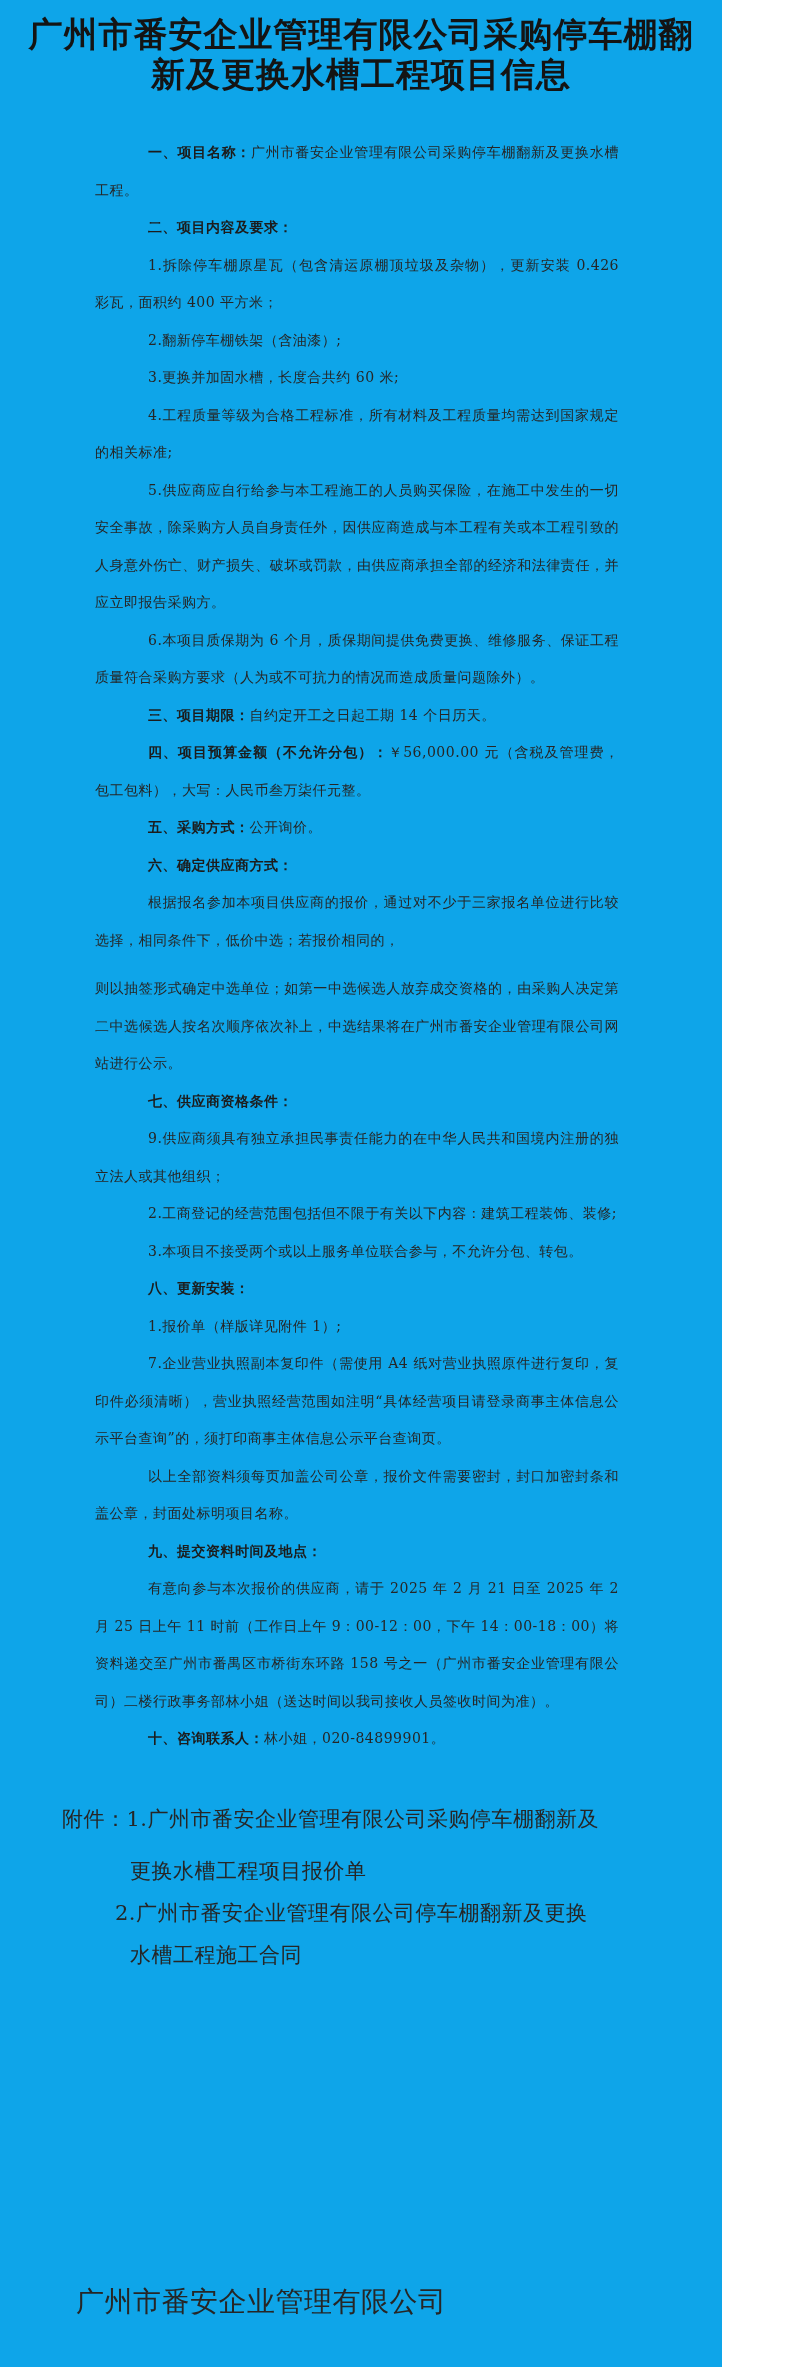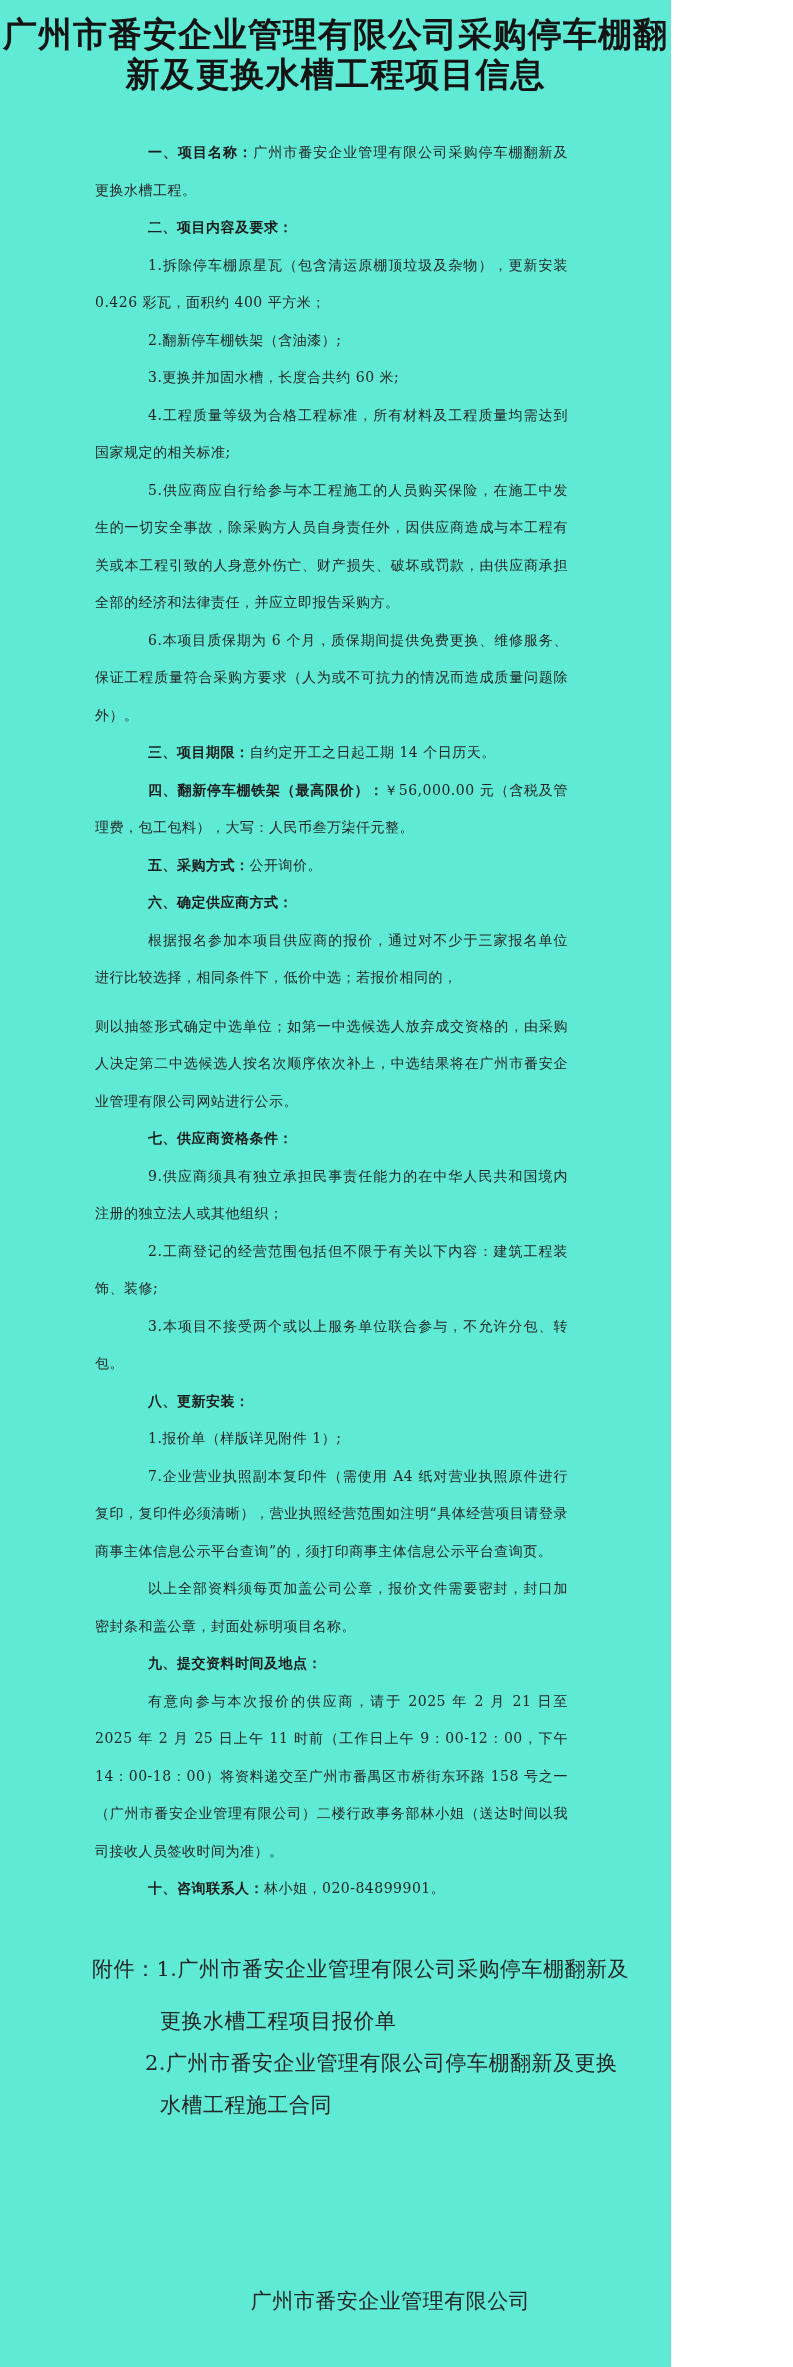--- a/index.html
+++ b/index.html
@@ -1,20 +1,20 @@
 <!DOCTYPE html>
 <html><head>
 <meta charset="utf-8">
 <style>
   html, body { margin: 0; padding: 0; background: #ffffff; }
   .page {
     position: relative;
-    width: 671px;
+    width: 722px;
     height: 2367px;
-    background: #5eead4;
+    background: #0ea5e9;
     overflow: hidden;
     font-family: "DejaVu Serif", "Liberation Serif", serif;
     color: #262626;
   }
   .title {
     padding-top: 14px;
     text-align: center;
     font-size: 34px;
     line-height: 40px;
     font-weight: 700;
@@ -34,35 +34,33 @@
     letter-spacing: 0.5px;
   }
   .p .lbl { font-weight: 700; color: #1c1c1c; }
   .cont { text-indent: 0; }
   .gap { margin-top: 11px; }
   .attachments {
     margin-top: 40px;
     padding-left: 62px;
     font-size: 21px;
     letter-spacing: 0.5px;
-    margin-left: 30px;
   }
   .attach-row { line-height: 42px; }
   .attach-row.r2 { margin-top: 10px; padding-left: 68px; }
   .attach-row.r3 { padding-left: 53px; }
   .attach-row.r4 { padding-left: 68px; }
   .signature {
     position: absolute;
     top: 2283px;
     left: 0;
     width: 100%;
     box-sizing: border-box;
-    padding-left: 110px;
-    text-align: center;
-    font-size: 21px;
+    padding-left: 76px;
+    font-size: 28px;
     letter-spacing: 0.5px;
   }
   .signature .company { line-height: 37px; }
   .signature .date { line-height: 37px; }
 </style>
 </head>
 <body>
 
 <div class="page">
 
@@ -74,21 +72,21 @@
   <div class="body">
     <p class="p"><b class="lbl">一、项目名称：</b><span>广州市番安企业管理有限公司采购停车棚翻新及更换水槽工程。</span></p>
     <p class="p"><b class="lbl">二、项目内容及要求：</b></p>
     <p class="p"><span>1.拆除停车棚原星瓦（包含清运原棚顶垃圾及杂物），更新安装 0.426 彩瓦，面积约 400 平方米；</span></p>
     <p class="p"><span>2.翻新停车棚铁架（含油漆）;</span></p>
     <p class="p"><span>3.更换并加固水槽，长度合共约 60 米;</span></p>
     <p class="p"><span>4.工程质量等级为合格工程标准，所有材料及工程质量均需达到国家规定的相关标准;</span></p>
     <p class="p"><span>5.供应商应自行给参与本工程施工的人员购买保险，在施工中发生的一切安全事故，除采购方人员自身责任外，因供应商造成与本工程有关或本工程引致的人身意外伤亡、财产损失、破坏或罚款，由供应商承担全部的经济和法律责任，并应立即报告采购方。</span></p>
     <p class="p"><span>6.本项目质保期为 6 个月，质保期间提供免费更换、维修服务、保证工程质量符合采购方要求（人为或不可抗力的情况而造成质量问题除外）。</span></p>
     <p class="p"><b class="lbl">三、项目期限：</b><span>自约定开工之日起工期 14 个日历天。</span></p>
-    <p class="p"><b class="lbl">四、翻新停车棚铁架（最高限价）：</b><span>￥56,000.00 元（含税及管理费，包工包料），大写：人民币叁万柒仟元整。</span></p>
+    <p class="p"><b class="lbl">四、项目预算金额（不允许分包）：</b><span>￥56,000.00 元（含税及管理费，包工包料），大写：人民币叁万柒仟元整。</span></p>
     <p class="p"><b class="lbl">五、采购方式：</b><span>公开询价。</span></p>
     <p class="p"><b class="lbl">六、确定供应商方式：</b></p>
     <p class="p"><span>根据报名参加本项目供应商的报价，通过对不少于三家报名单位进行比较选择，相同条件下，低价中选；若报价相同的，</span></p>
     <p class="p cont gap"><span>则以抽签形式确定中选单位；如第一中选候选人放弃成交资格的，由采购人决定第二中选候选人按名次顺序依次补上，中选结果将在广州市番安企业管理有限公司网站进行公示。</span></p>
     <p class="p"><b class="lbl">七、供应商资格条件：</b></p>
     <p class="p"><span>9.供应商须具有独立承担民事责任能力的在中华人民共和国境内注册的独立法人或其他组织；</span></p>
     <p class="p"><span>2.工商登记的经营范围包括但不限于有关以下内容：建筑工程装饰、装修;</span></p>
     <p class="p"><span>3.本项目不接受两个或以上服务单位联合参与，不允许分包、转包。</span></p>
     <p class="p"><b class="lbl">八、更新安装：</b></p>
     <p class="p"><span>1.报价单（样版详见附件 1）;</span></p>

